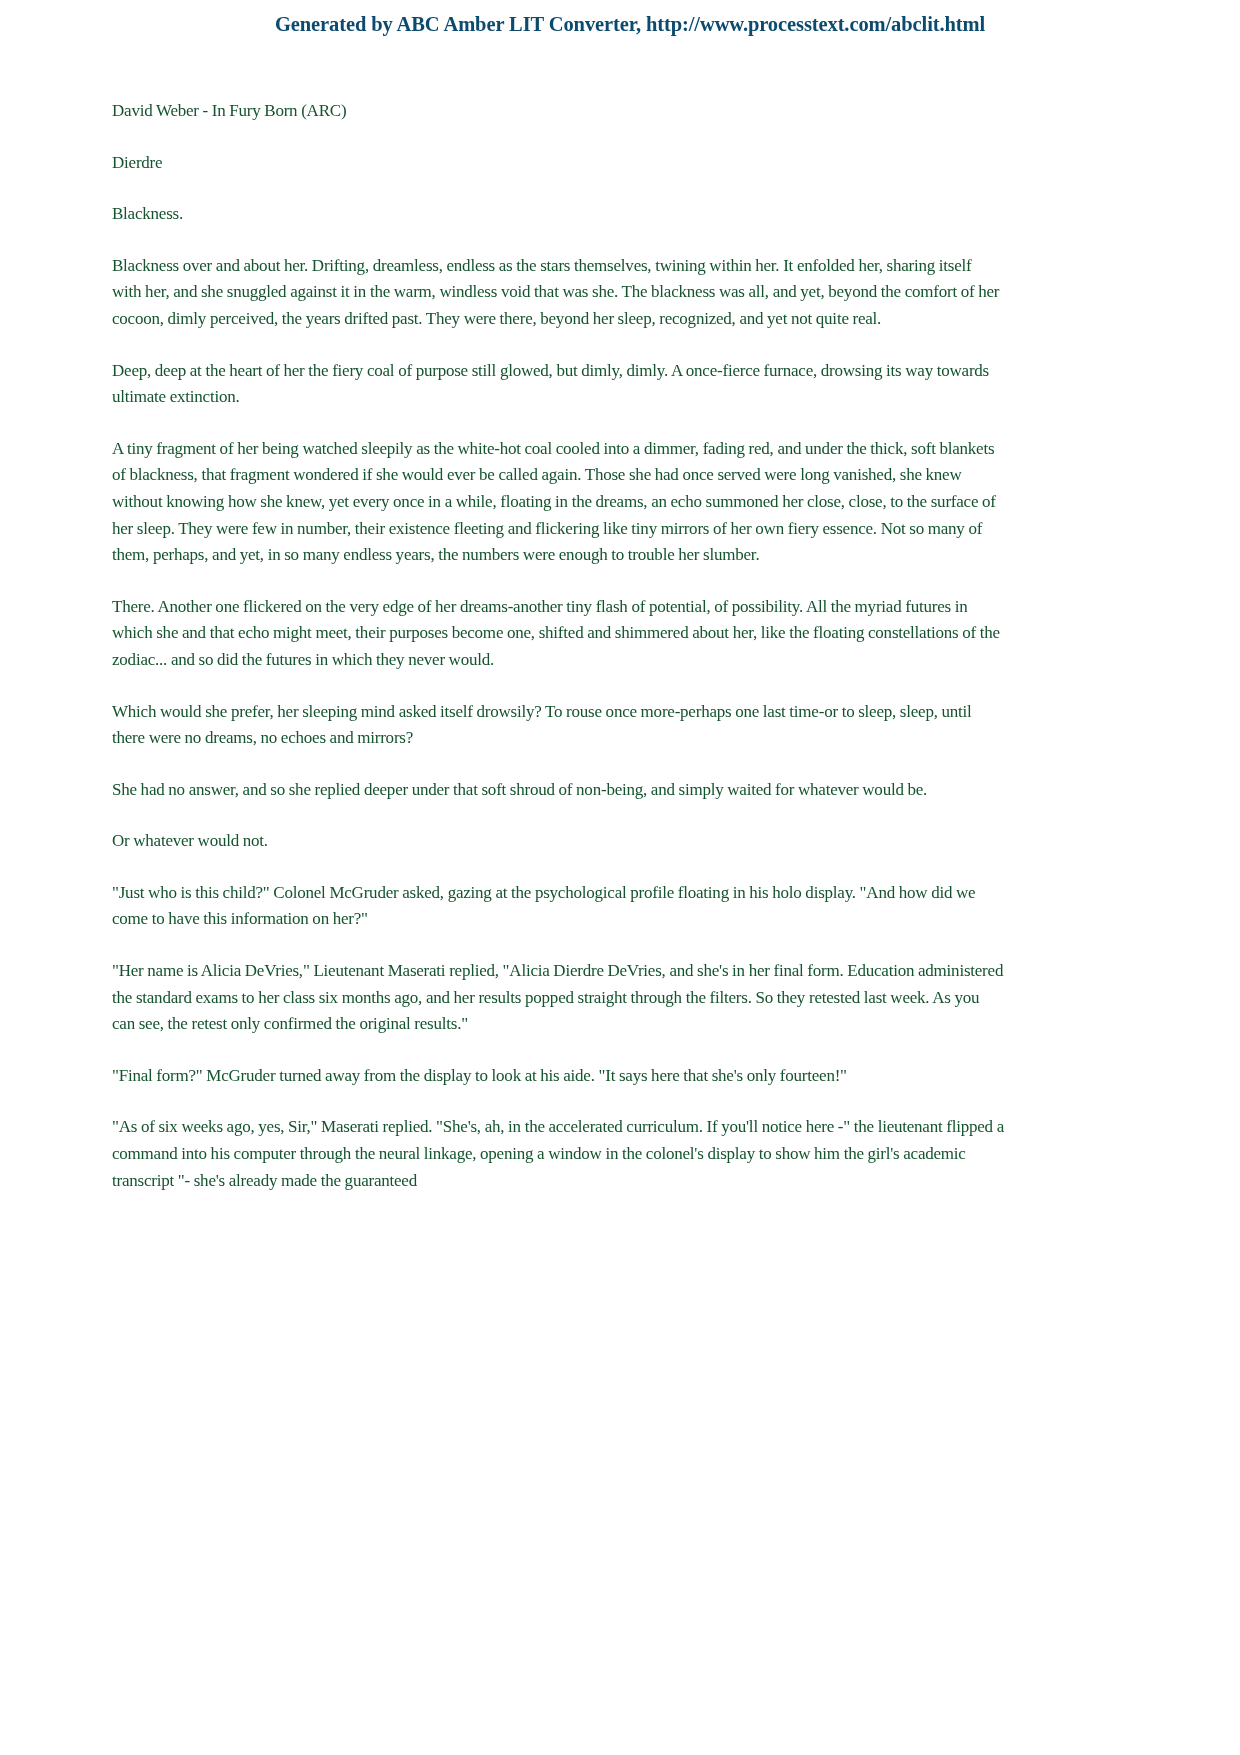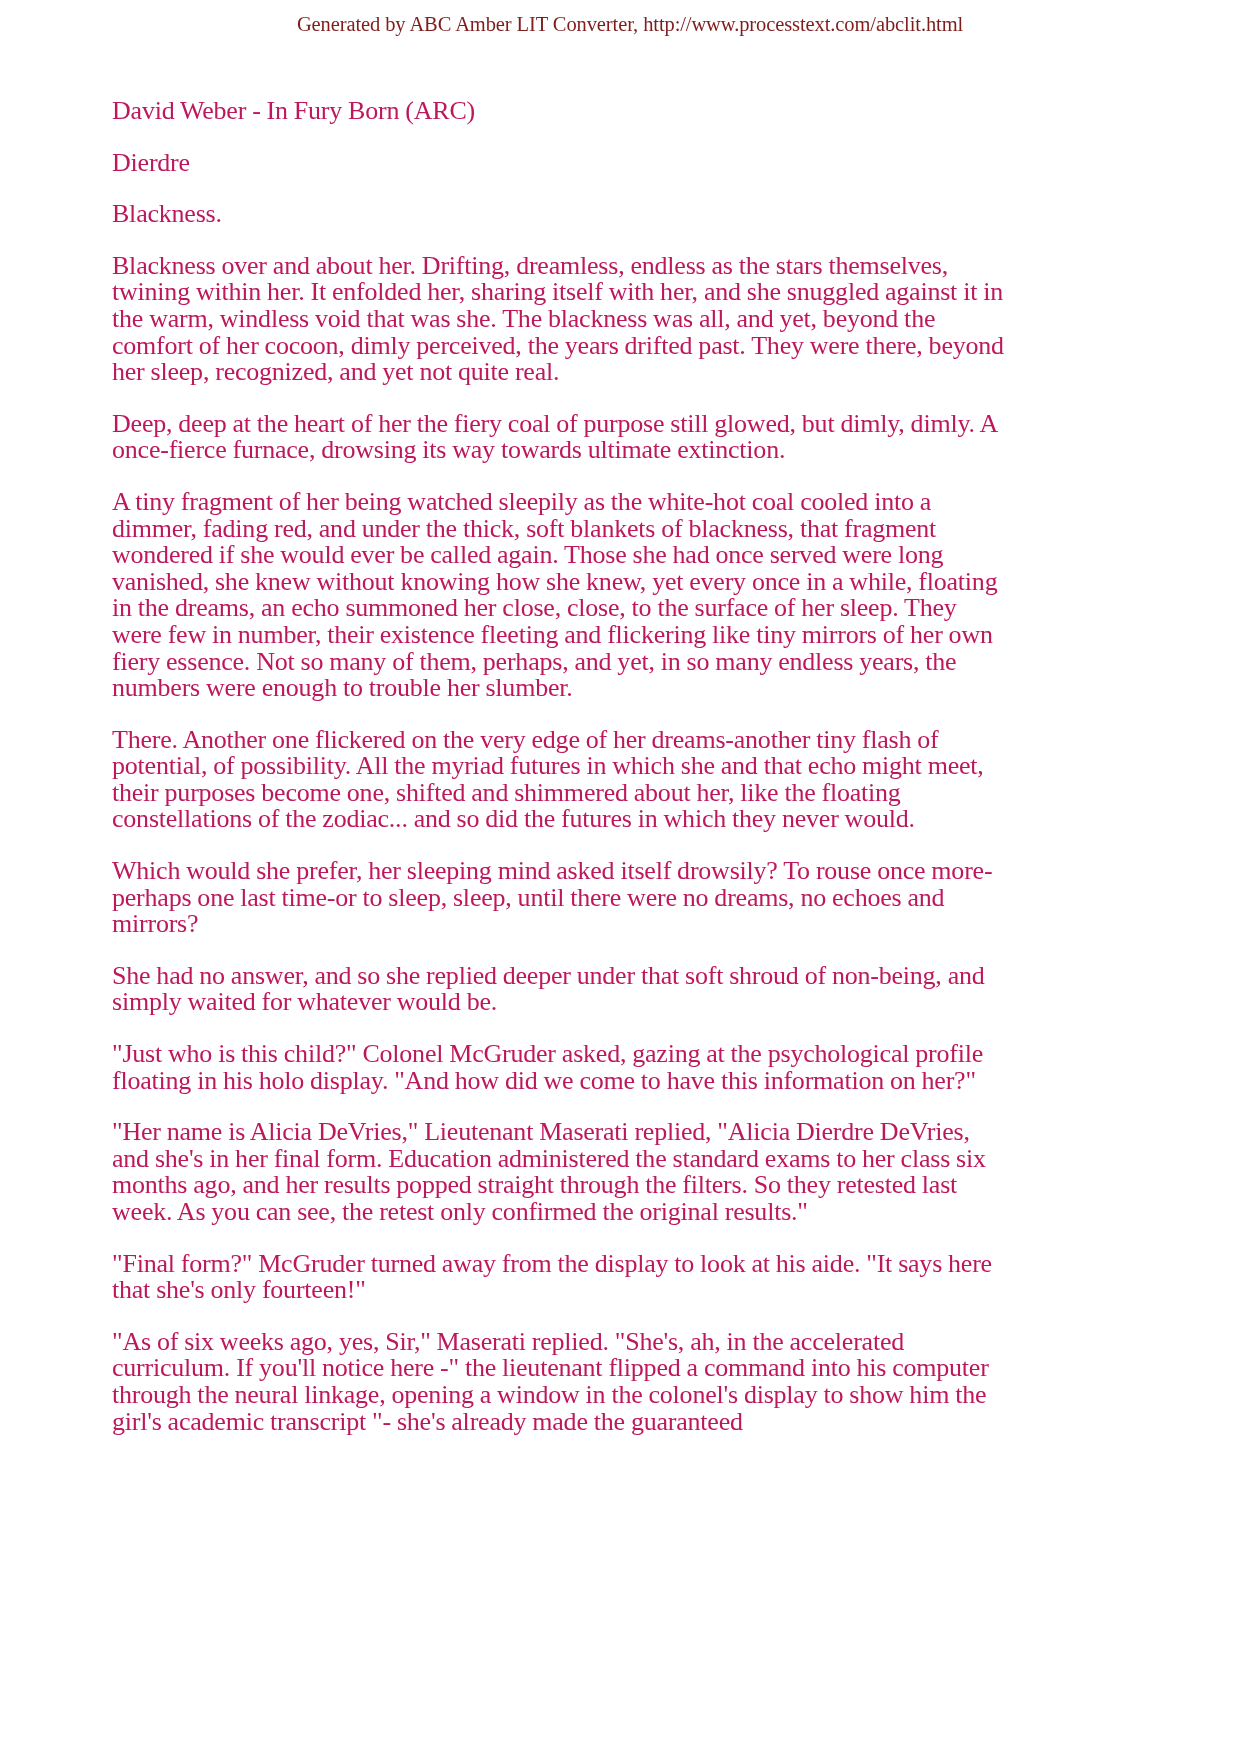--- a/index.html
+++ b/index.html
@@ -30,46 +30,46 @@
   .header-band {
     position: absolute;
     left: 0;
     top: 12px;
     width: 1240px;
     text-align: center;
     padding-left: 10px;
   }
   .header-link {
     font-family: "Liberation Serif", "DejaVu Serif", serif;
-    font-weight: normal;
+    font-weight: bold;
     font-size: 20.5px;
     line-height: 24px;
-    color: #7f1d1d;
+    color: #0c4a6e;
     letter-spacing: -0.1px;
     text-decoration: none;
     white-space: nowrap;
     display: inline-block;
   }
 
   
   .content {
     position: absolute;
     left: 112px;
     top: 98px;
     width: 892px;
   }
 
   .para {
-    font-size: 26px;
+    font-size: 17px;
     line-height: 26.6px;
     margin: 0 0 25px 0;
     text-align: left;
     letter-spacing: -0.22px;
     word-spacing: -0.25px;
-    color: #be185d;
+    color: #14532d;
     font-family: "Liberation Serif", "DejaVu Serif", serif;
   }
   .para:last-child { margin-bottom: 0; }
 
   
   .para.short { white-space: nowrap; }
 </style>
 </head>
 <body>
 
@@ -82,19 +82,20 @@
   <div class="content">
     <p class="para short">David Weber - In Fury Born (ARC)</p>
     <p class="para short">Dierdre</p>
     <p class="para short">Blackness.</p>
     <p class="para">Blackness over and about her. Drifting, dreamless, endless as the stars themselves, twining within her. It enfolded her, sharing itself with her, and she snuggled against it in the warm, windless void that was she. The blackness was all, and yet, beyond the comfort of her cocoon, dimly perceived, the years drifted past. They were there, beyond her sleep, recognized, and yet not quite real.</p>
     <p class="para">Deep, deep at the heart of her the fiery coal of purpose still glowed, but dimly, dimly. A once-fierce furnace, drowsing its way towards ultimate extinction.</p>
     <p class="para">A tiny fragment of her being watched sleepily as the white-hot coal cooled into a dimmer, fading red, and under the thick, soft blankets of blackness, that fragment wondered if she would ever be called again. Those she had once served were long vanished, she knew without knowing how she knew, yet every once in a while, floating in the dreams, an echo summoned her close, close, to the surface of her sleep. They were few in number, their existence fleeting and flickering like tiny mirrors of her own fiery essence. Not so many of them, perhaps, and yet, in so many endless years, the numbers were enough to trouble her slumber.</p>
     <p class="para">There. Another one flickered on the very edge of her dreams-another tiny flash of potential, of possibility. All the myriad futures in which she and that echo might meet, their purposes become one, shifted and shimmered about her, like the floating constellations of the zodiac... and so did the futures in which they never would.</p>
     <p class="para">Which would she prefer, her sleeping mind asked itself drowsily? To rouse once more-perhaps one last time-or to sleep, sleep, until there were no dreams, no echoes and mirrors?</p>
     <p class="para">She had no answer, and so she replied deeper under that soft shroud of non-being, and simply waited for whatever would be.</p>
+    <p class="para short">Or whatever would not.</p>
     <p class="para">"Just who is this child?" Colonel McGruder asked, gazing at the psychological profile floating in his holo display. "And how did we come to have this information on her?"</p>
     <p class="para">"Her name is Alicia DeVries," Lieutenant Maserati replied, "Alicia Dierdre DeVries, and she's in her final form. Education administered the standard exams to her class six months ago, and her results popped straight through the filters. So they retested last week. As you can see, the retest only confirmed the original results."</p>
     <p class="para">"Final form?" McGruder turned away from the display to look at his aide. "It says here that she's only fourteen!"</p>
     <p class="para">"As of six weeks ago, yes, Sir," Maserati replied. "She's, ah, in the accelerated curriculum. If you'll notice here -" the lieutenant flipped a command into his computer through the neural linkage, opening a window in the colonel's display to show him the girl's academic transcript "- she's already made the guaranteed</p>
   </div>
 
 </div>
 
 </body></html>

